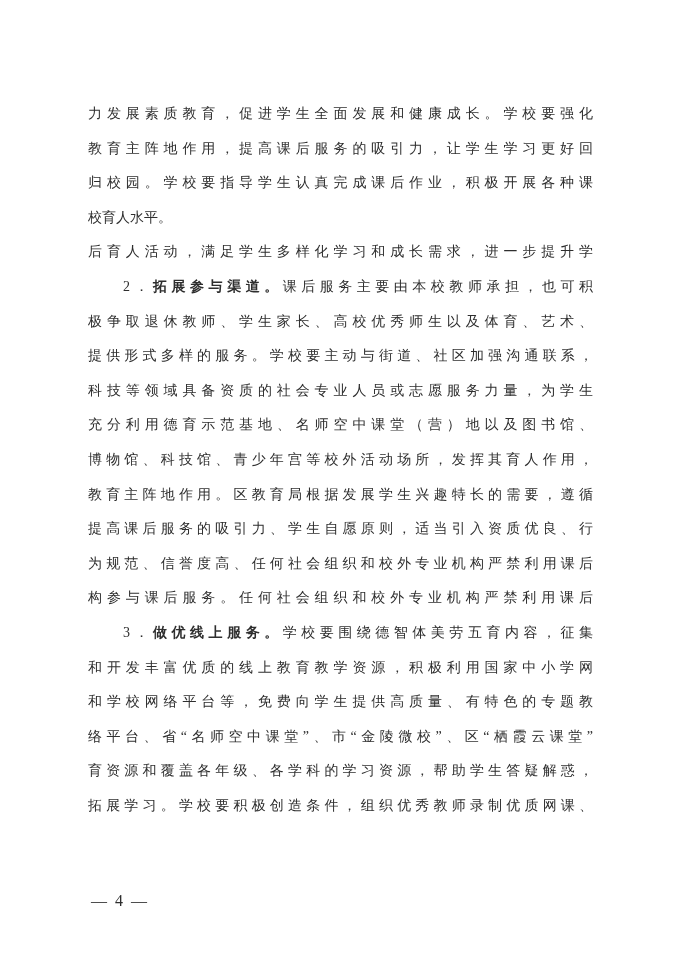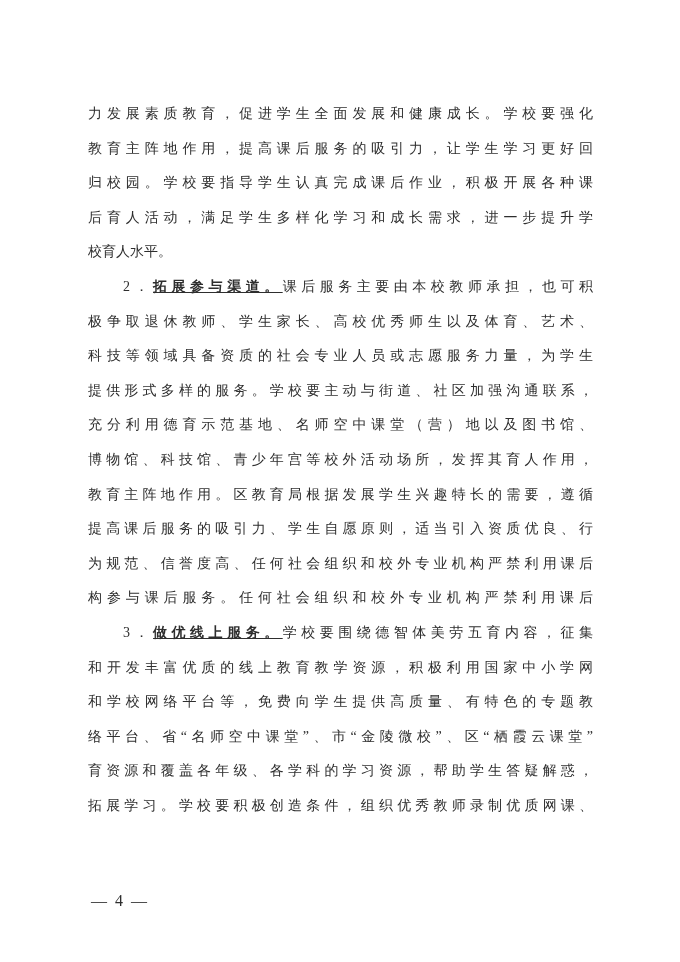--- a/index.html
+++ b/index.html
@@ -31,45 +31,44 @@
     white-space: normal;
   }
   .line.para-end {
     text-align-last: left;
   }
   .line.indent {
     padding-left: 35px;
   }
   .head {
     font-weight: bold;
-    text-decoration: underline;
   }
   .page-number {
     position: absolute;
     left: 91px;
     top: 892px;
     font-size: 16px;
     letter-spacing: 2px;
     color: #2e2e2e;
   }
 </style>
 </head>
 <body>
 
 <div class="page">
   <div class="text-block">
     <div class="line"><span>力发展素质教育，促进学生全面发展和健康成长。学校要强化</span></div>
     <div class="line"><span>教育主阵地作用，提高课后服务的吸引力，让学生学习更好回</span></div>
     <div class="line"><span>归校园。学校要指导学生认真完成课后作业，积极开展各种课</span></div>
+    <div class="line para-end"><span>校育人水平。</span></div>
     <div class="line"><span>后育人活动，满足学生多样化学习和成长需求，进一步提升学</span></div>
-    <div class="line para-end"><span>校育人水平。</span></div>
     <div class="line indent"><span class="num">2．</span><span class="head">拓展参与渠道。</span><span>课后服务主要由本校教师承担，也可积</span></div>
     <div class="line"><span>极争取退休教师、学生家长、高校优秀师生以及体育、艺术、</span></div>
+    <div class="line"><span>提供形式多样的服务。学校要主动与街道、社区加强沟通联系，</span></div>
     <div class="line"><span>科技等领域具备资质的社会专业人员或志愿服务力量，为学生</span></div>
-    <div class="line"><span>提供形式多样的服务。学校要主动与街道、社区加强沟通联系，</span></div>
     <div class="line"><span>充分利用德育示范基地、名师空中课堂（营）地以及图书馆、</span></div>
     <div class="line"><span>博物馆、科技馆、青少年宫等校外活动场所，发挥其育人作用，</span></div>
     <div class="line"><span>教育主阵地作用。区教育局根据发展学生兴趣特长的需要，遵循</span></div>
     <div class="line"><span>提高课后服务的吸引力、学生自愿原则，适当引入资质优良、行</span></div>
     <div class="line"><span>为规范、信誉度高、任何社会组织和校外专业机构严禁利用课后</span></div>
     <div class="line"><span>构参与课后服务。任何社会组织和校外专业机构严禁利用课后</span></div>
     <div class="line indent"><span class="num">3．</span><span class="head">做优线上服务。</span><span>学校要围绕德智体美劳五育内容，征集</span></div>
     <div class="line"><span>和开发丰富优质的线上教育教学资源，积极利用国家中小学网</span></div>
     <div class="line"><span>和学校网络平台等，免费向学生提供高质量、有特色的专题教</span></div>
     <div class="line"><span>络平台、省“名师空中课堂”、市“金陵微校”、区“栖霞云课堂”</span></div>

